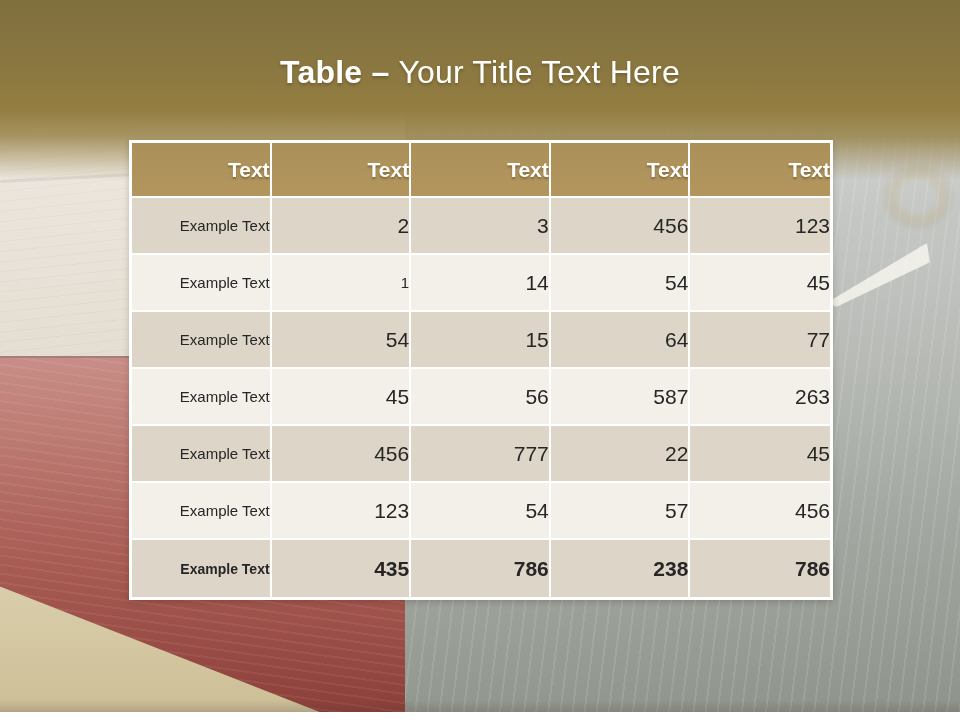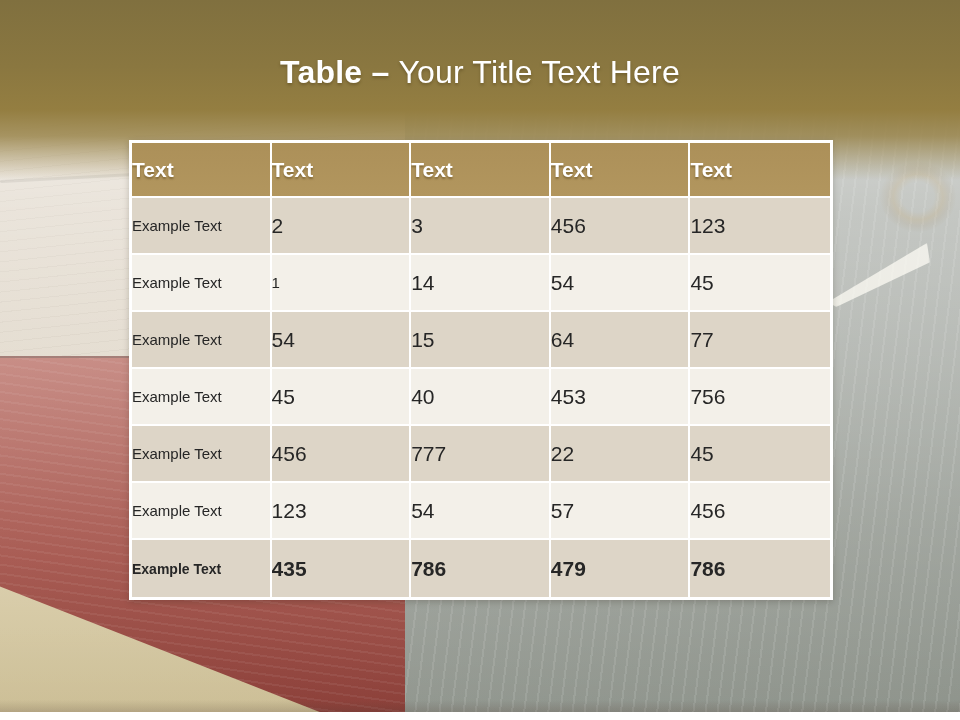--- a/index.html
+++ b/index.html
@@ -101,21 +101,21 @@
   .slide-title .t-rest { font-weight: 400; margin-left: 9px; }
 
   
   .tbl-wrap {
     position: absolute; left: 129px; top: 140px; width: 704px; z-index: 5;
     border: 3px solid #ffffff;
     box-shadow: 0 2px 6px rgba(40,30,20,0.22);
   }
   table { width: 100%; border-collapse: separate; border-spacing: 0; table-layout: fixed; }
   th, td {
-    text-align: left; vertical-align: middle;
+    text-align: right; vertical-align: middle;
     border-right: 2px solid #ffffff; border-bottom: 2px solid #ffffff;
     overflow: hidden;
   }
   th:last-child, td:last-child { border-right: none; }
   tbody tr:last-child td { border-bottom: none; }
 
   thead th {
     height: 55px;
     background: linear-gradient(to bottom, #ac9059, var(--header-bg));
     color: var(--header-text); font-size: 21px; font-weight: 700;
@@ -182,42 +182,42 @@
           <tr>
     <td class="label">Example Text</td>
   <td class="num">54</td>
             <td class="num">15</td>
             <td class="num">64</td>
             <td class="num">77</td>
           </tr>
           <tr>
     <td class="label">Example Text</td>
   <td class="num">45</td>
-            <td class="num">40</td>
-            <td class="num">453</td>
-            <td class="num">756</td>
+            <td class="num">56</td>
+            <td class="num">587</td>
+            <td class="num">263</td>
           </tr>
           <tr>
     <td class="label">Example Text</td>
   <td class="num">456</td>
             <td class="num">777</td>
             <td class="num">22</td>
             <td class="num">45</td>
           </tr>
           <tr>
     <td class="label">Example Text</td>
   <td class="num">123</td>
             <td class="num">54</td>
             <td class="num">57</td>
             <td class="num">456</td>
           </tr>
           <tr class="bold">
     <td class="label">Example Text</td>
   <td class="num">435</td>
             <td class="num">786</td>
-            <td class="num">479</td>
+            <td class="num">238</td>
             <td class="num">786</td>
           </tr>
         </tbody>
     </table>
   </div>
 
 </div>
 
 </body></html>

